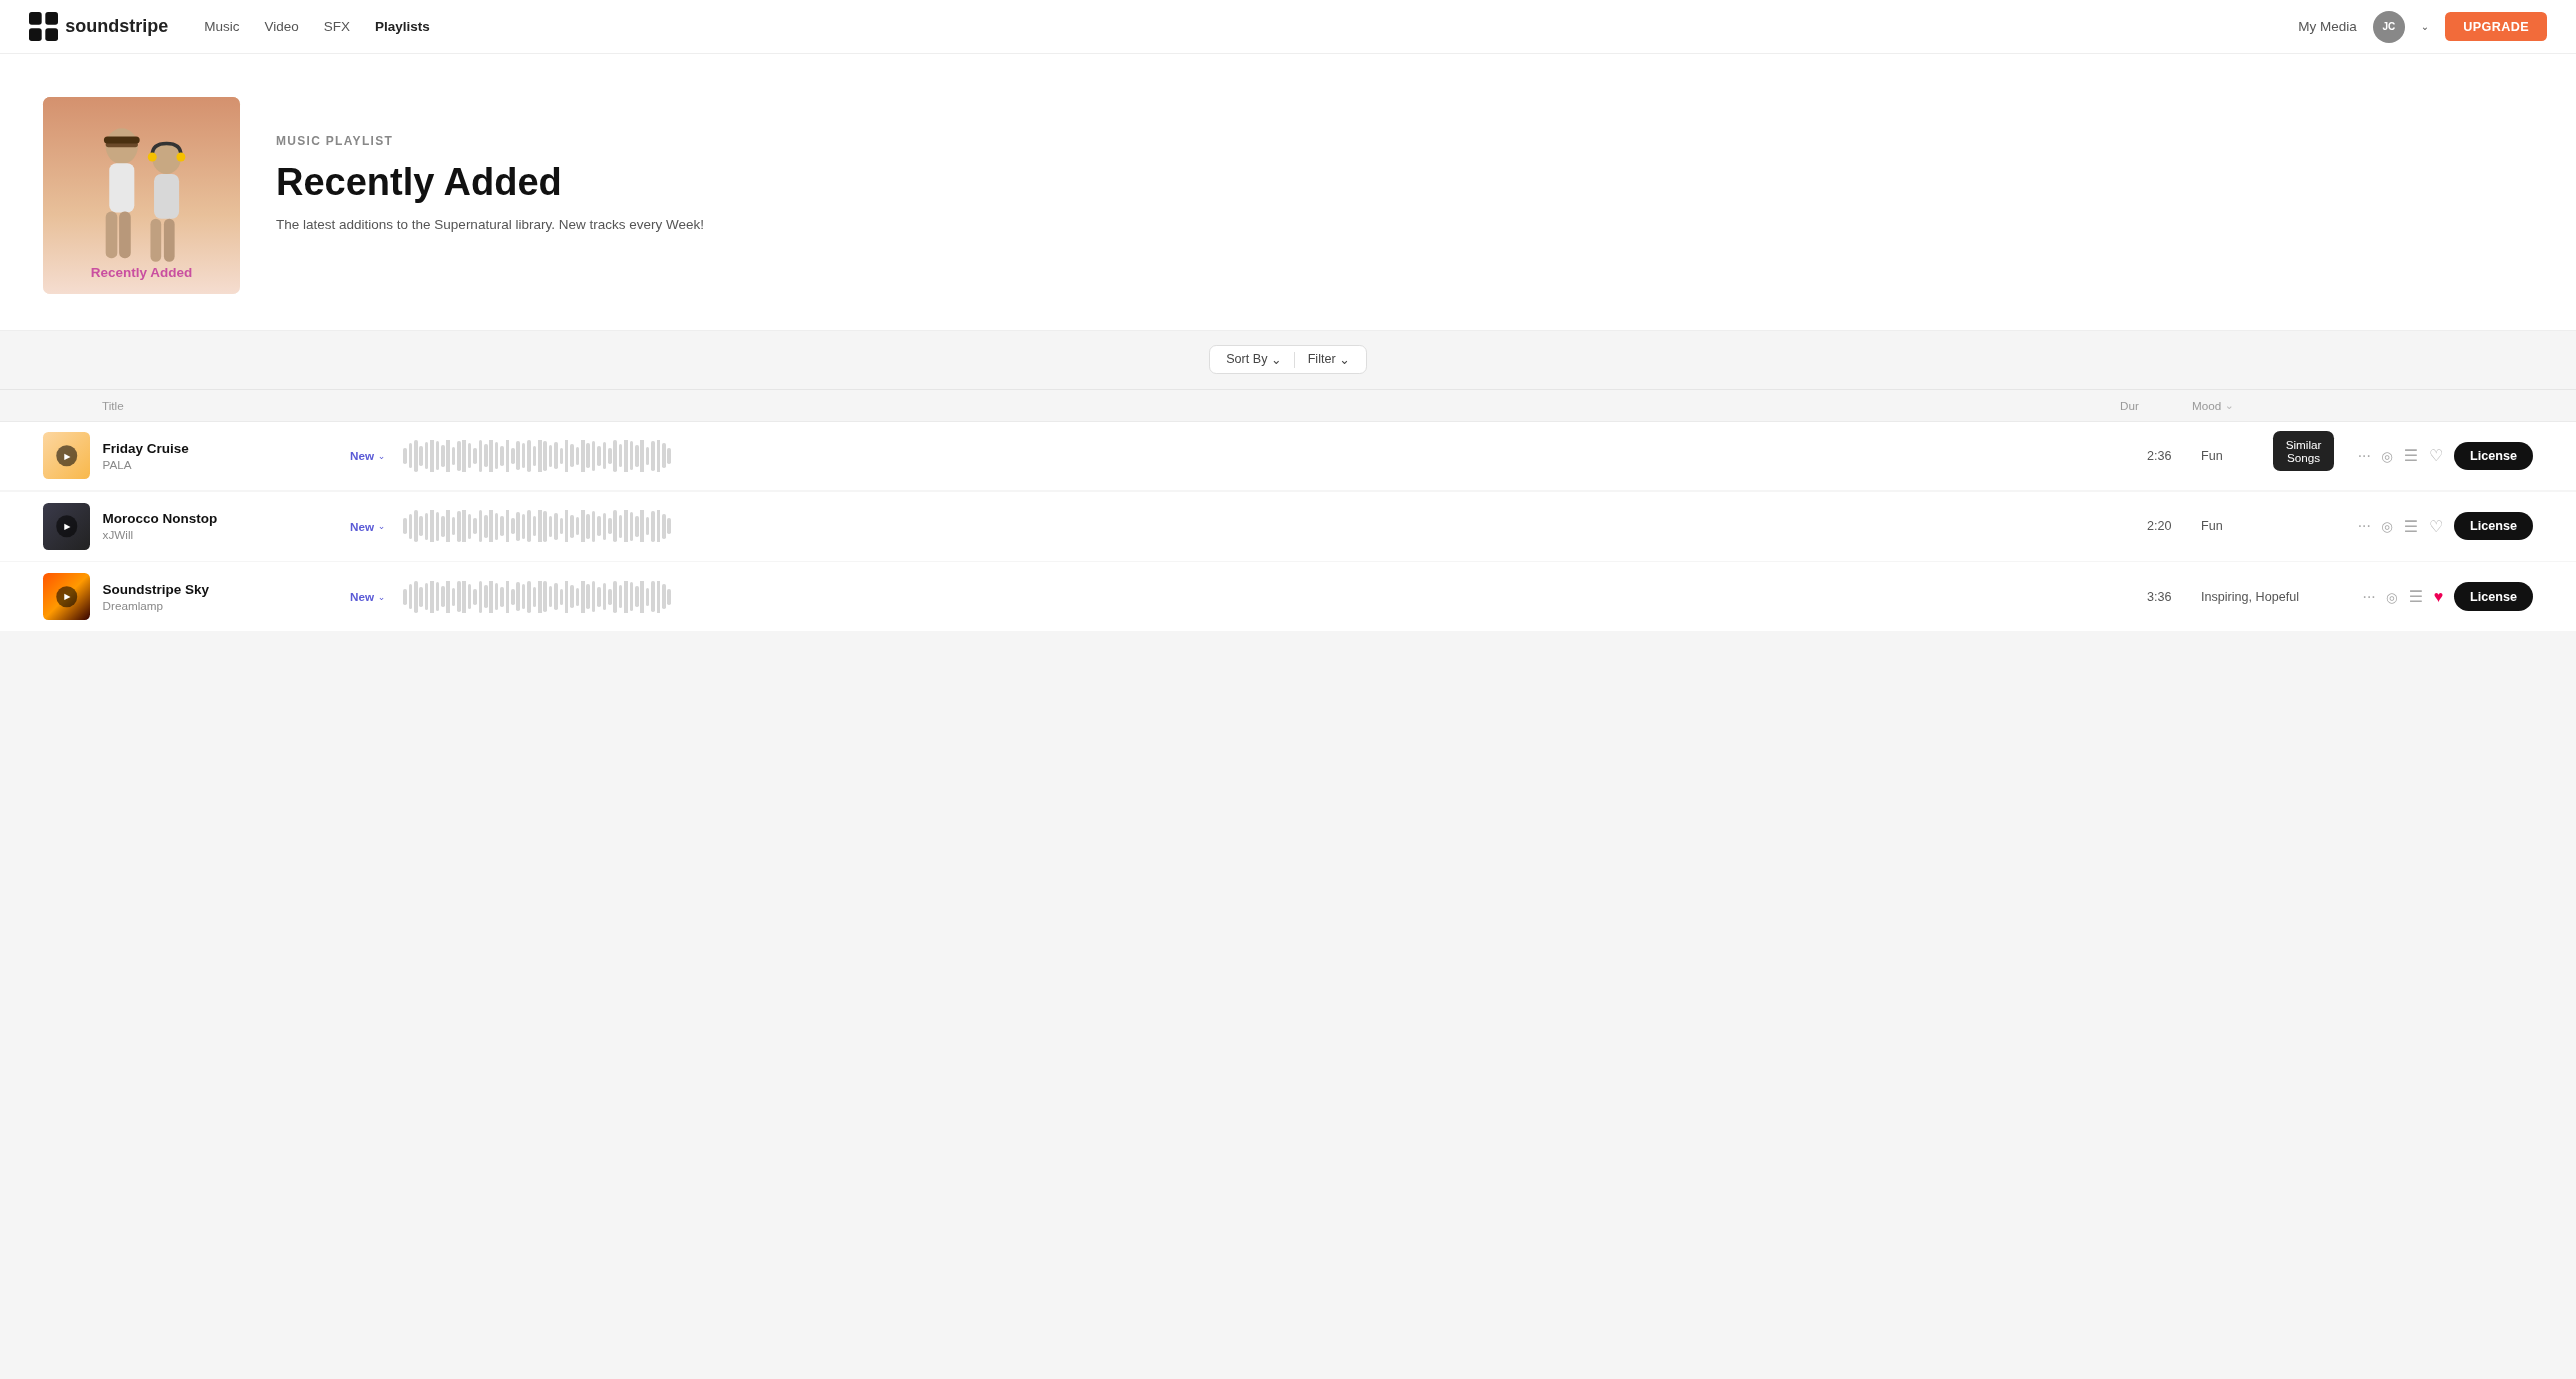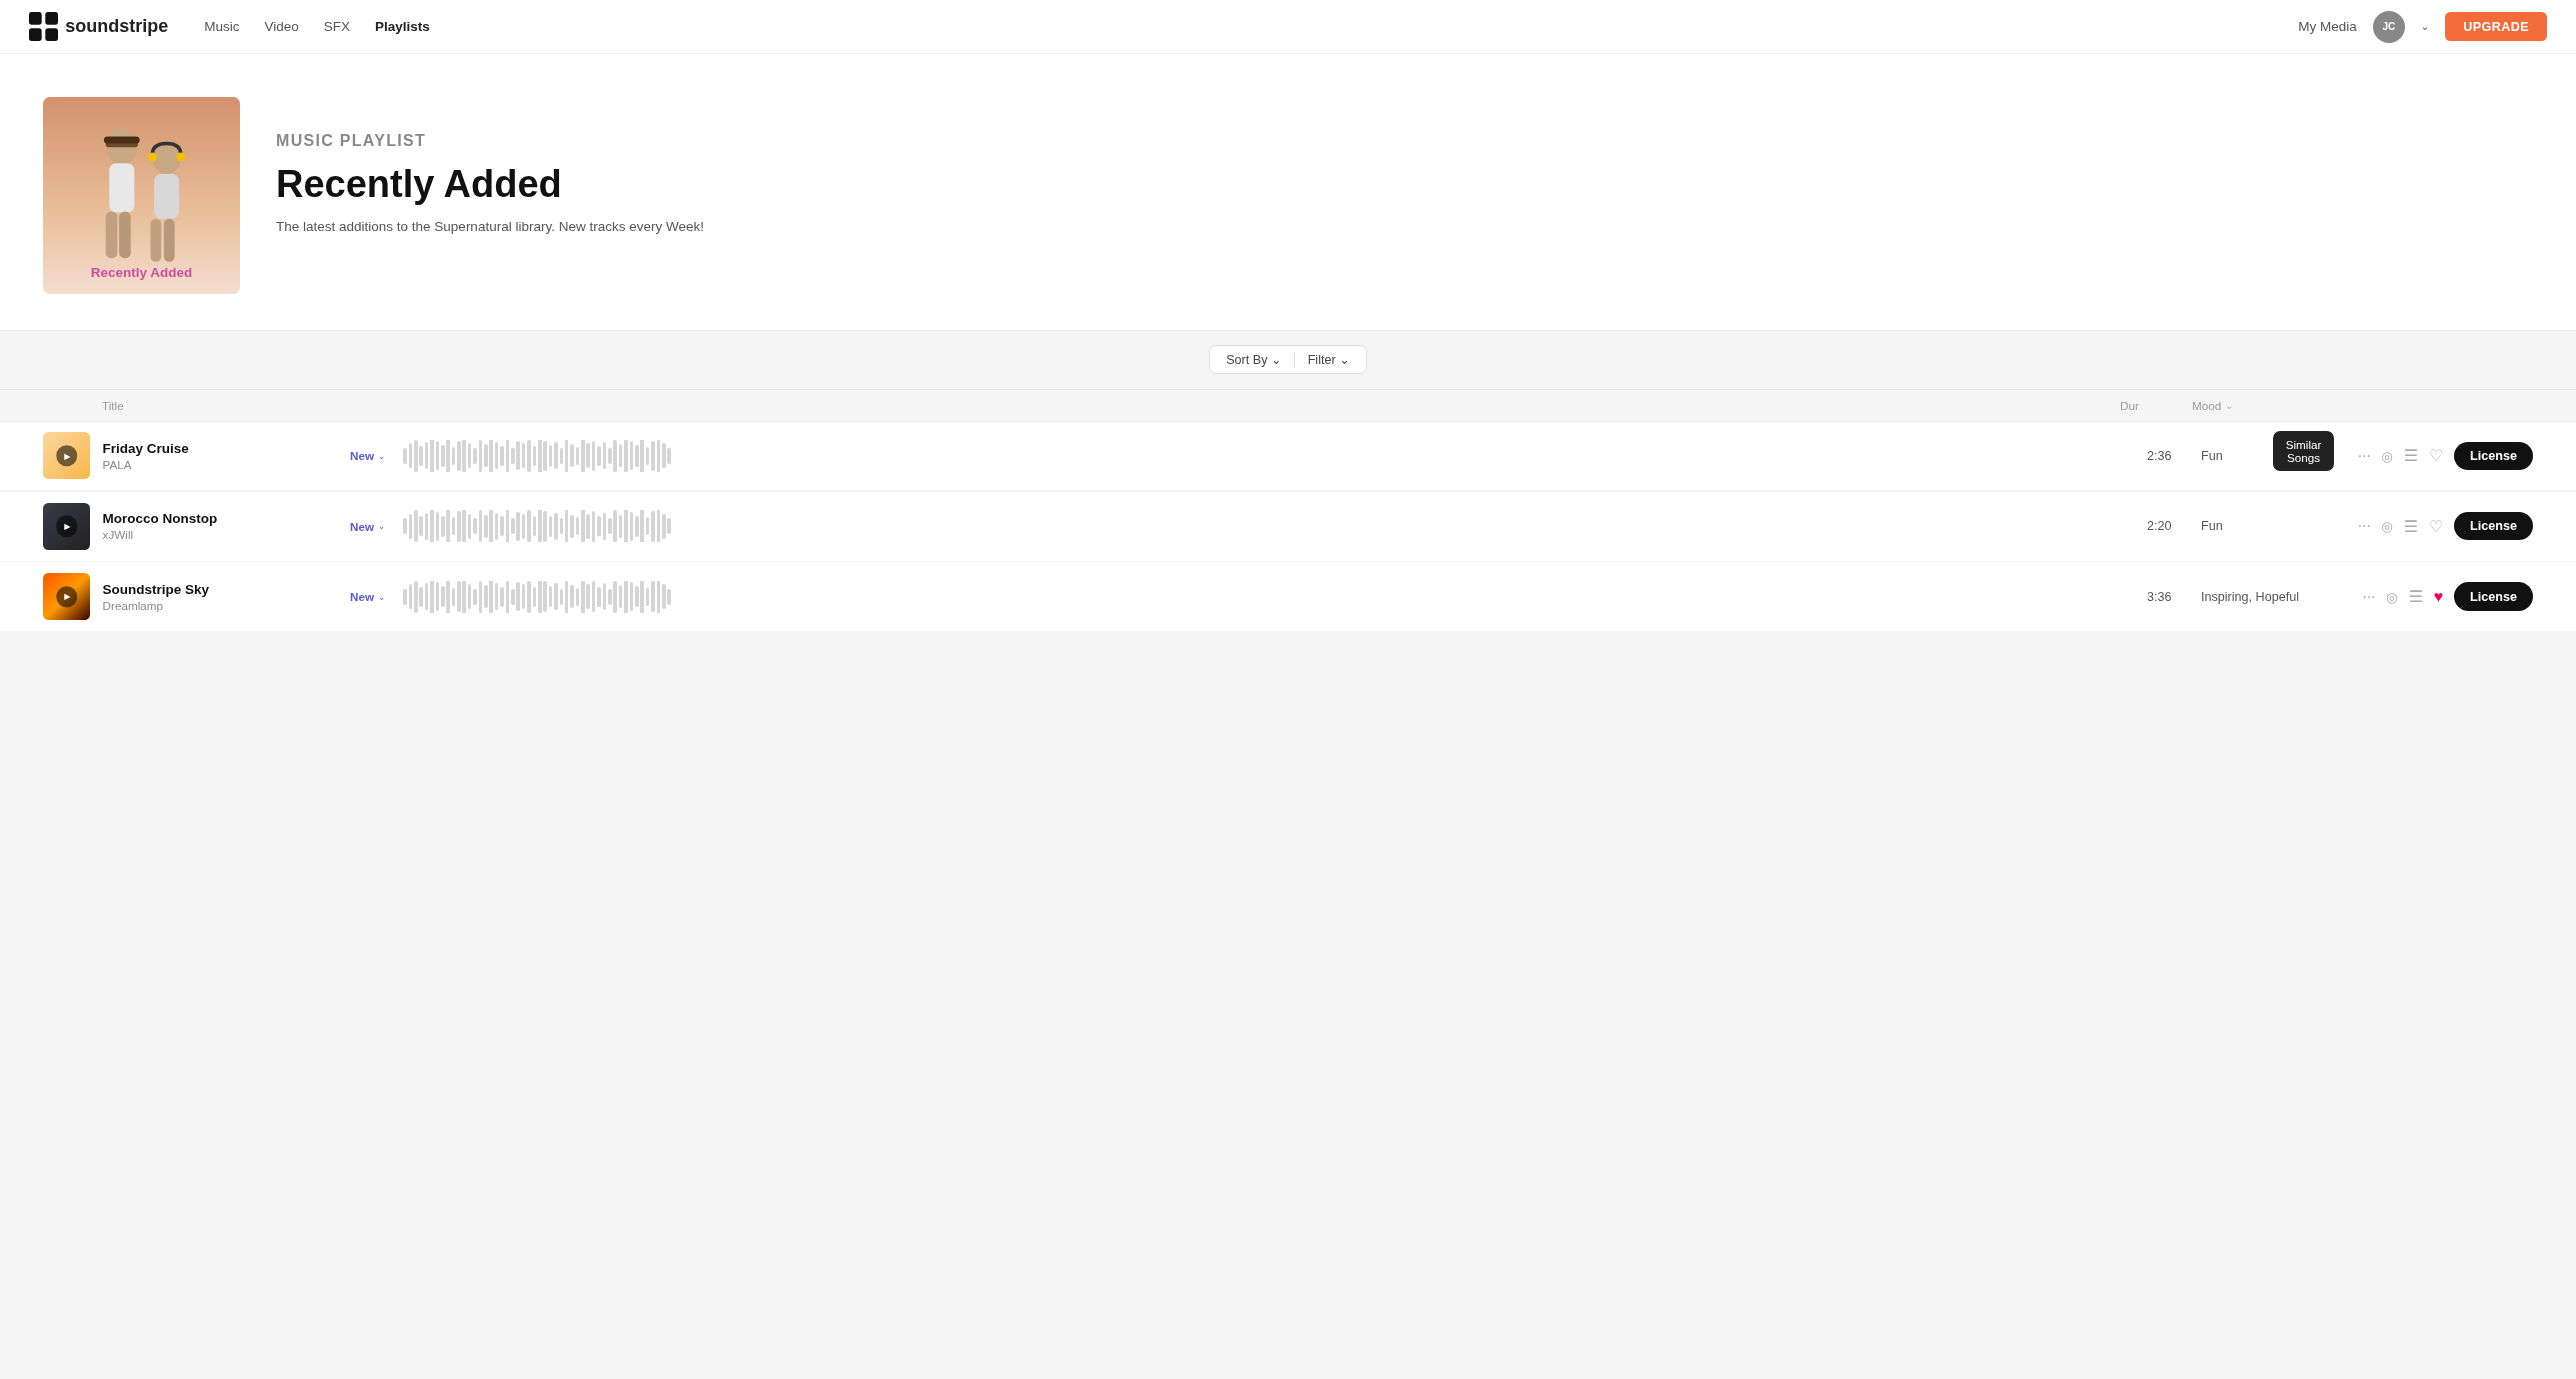--- a/index.html
+++ b/index.html
@@ -62,21 +62,21 @@
     }
     .cover-title {
       font-size: 13.5px;
       font-weight: 700;
       color: #c94fa0;
       margin-bottom: 14.4px;
       text-align: center;
       z-index: 2;
     }
     .hero-info { flex: 1; }
-    .playlist-label { font-size: 16px; font-weight: 600; letter-spacing: 1.3px; color: #888; text-transform: uppercase; margin-bottom: 13px; }
+    .playlist-label { font-size: 12px; font-weight: 600; letter-spacing: 1.3px; color: #888; text-transform: uppercase; margin-bottom: 13px; }
     .playlist-title { font-size: 38px; font-weight: 800; color: #111; margin-bottom: 12.6px; }
     .playlist-desc { font-size: 13.5px; color: #555; margin-bottom: 25px; }
     .hero-actions { display: flex; gap: 12.6px; }
     .btn-follow {
       display: flex; align-items: center; gap: 5.4px;
       border: 1.3px solid #333;
       background: #fff;
       border-radius: 36px;
       padding: 9px 20px;
       font-size: 13.5px;
@@ -111,21 +111,21 @@
       border: 0.9px solid #ddd;
       border-radius: 7.2px;
       background: #fff;
       padding: 5.4px 16px;
       gap: 7.2px;
       font-size: 12.6px;
       color: #444;
     }
     .divider-v { width: 0.9px; height: 16px; background: #ddd; margin: 0 5.4px; }
     .sort-btn, .filter-btn {
-      display: flex; align-items: center; gap: 3.6px;
+      display: flex; gap: 3.6px;
       background: none; border: none; cursor: pointer;
       font-size: 12.6px; color: #444;
     }
 
     
     .table-header {
       display: flex;
       align-items: center;
       padding: 9px 43px;
       font-size: 11.7px;

